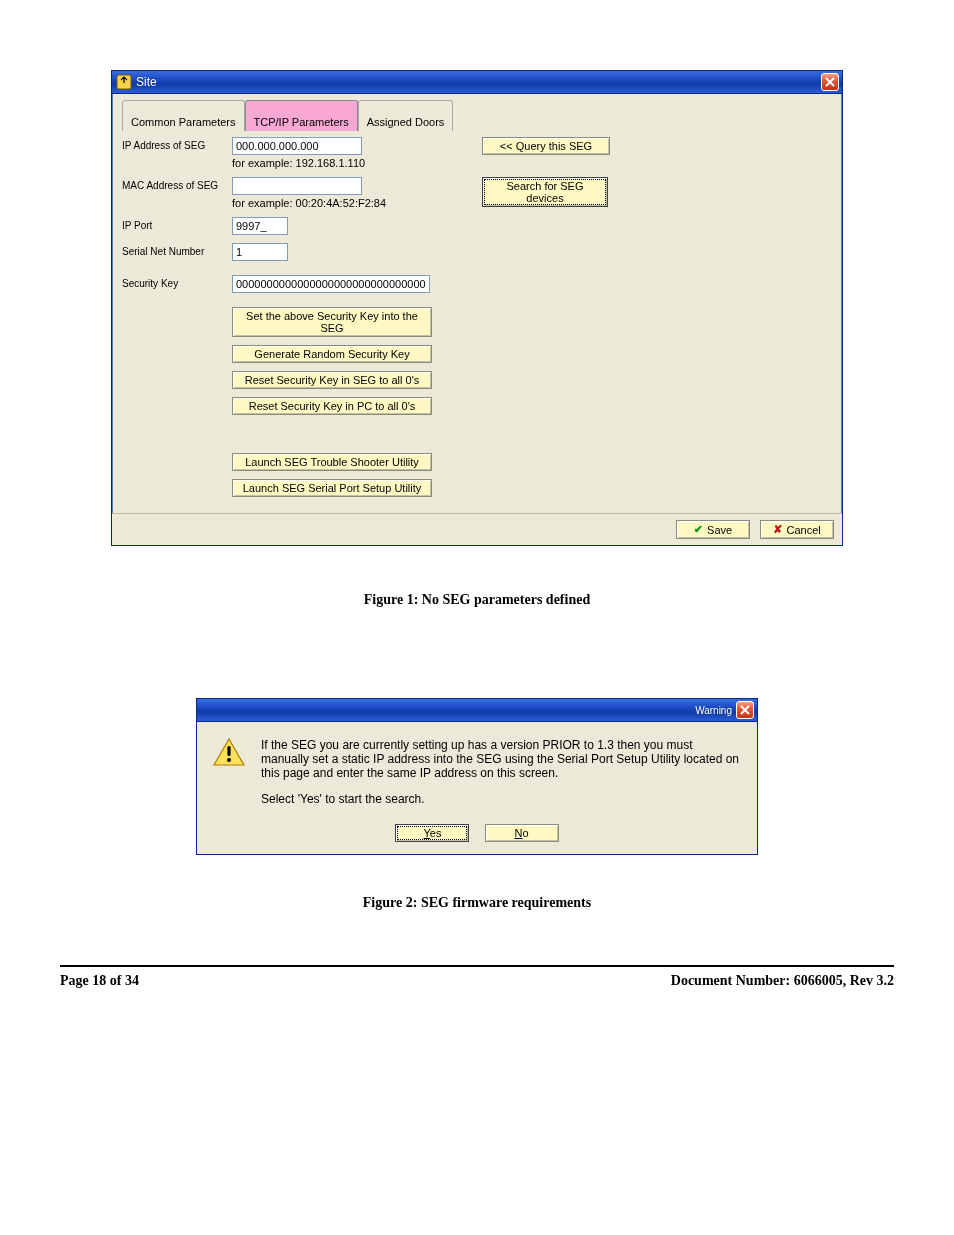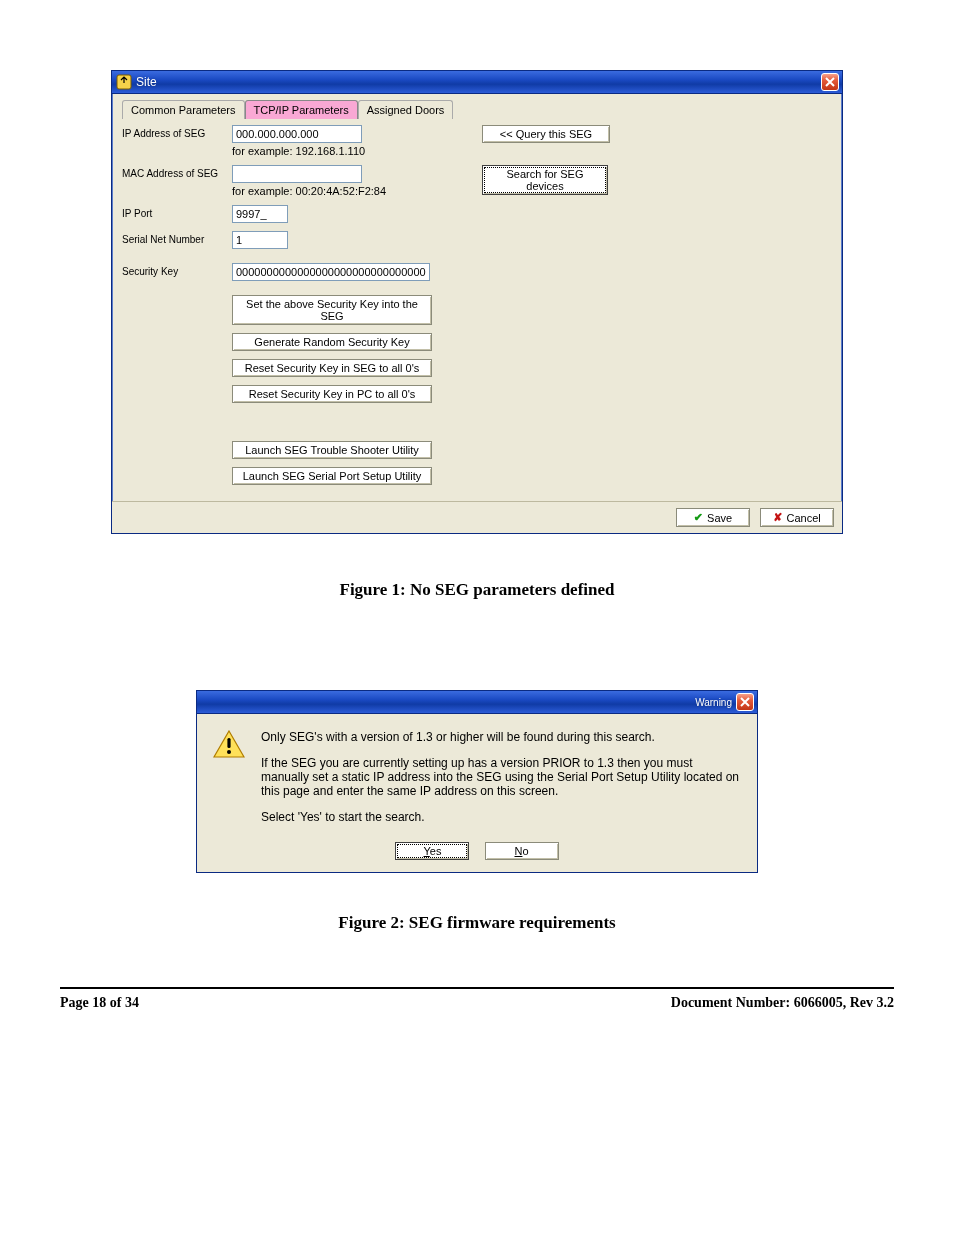--- a/index.html
+++ b/index.html
@@ -61,21 +61,21 @@
   .tabbar {
     display: flex;
     align-items: flex-end;
     gap: 0;
     margin-bottom: 6px;
   }
   .tab {
     border: 1px solid #888;
     border-bottom: none;
     background: #ece9d8;
-    padding: 3px 8px 3px 8px;
+    padding: 15px 8px 3px 8px;
     font-size: 11px;
     border-radius: 3px 3px 0 0;
     position: relative;
     cursor: pointer;
   }
   .tab.inactive {
     margin-top: 2px;
     border-color: #aaa;
   }
   .tab.active {
@@ -104,21 +104,21 @@
     box-sizing: border-box;
   }
   .hint {
     font-size: 11px;
     color: #000;
     margin-top: 2px;
     display: block;
   }
   .xp-btn {
     border: 1px solid #8b8b7a;
-    background: #ffffff;
+    background: #fef9c3;
     font-family: inherit;
     font-size: 11px;
     padding: 2px 6px;
     cursor: pointer;
     box-shadow: 1px 1px 0 #fff inset, -1px -1px 0 #c2bfa8 inset;
     text-align: center;
   }
   .xp-btn-focused {
     outline: 1px dotted #000;
     outline-offset: -3px;
@@ -147,21 +147,21 @@
     justify-content: center;
     gap: 4px;
   }
   .check-icon { color: #139a13; font-weight: bold; }
   .x-icon { color: #c41414; font-weight: bold; }
 
   .caption {
     text-align: center;
     font-family: "Times New Roman", serif;
     font-weight: bold;
-    font-size: 17px;
+    font-size: 14px;
     margin: 46px 0 90px 0;
   }
 
   
   .warning-window {
     width: 560px;
     margin: 0 auto;
   }
   .warning-window .xp-titlebar .title-text { font-size: 10px; text-align: right; }
   .warning-body {
@@ -320,21 +320,20 @@
     </div>
     <div class="warning-body">
       <div class="warn-icon">
         <svg width="32" height="28" viewBox="0 0 32 28">
           <path d="M16 1 L31 27 L1 27 Z" fill="#ffe15a" stroke="#b07d00" stroke-width="1.2"></path>
           <rect x="14.4" y="8" width="3.2" height="10" rx="1.5" fill="#000"></rect>
           <circle cx="16" cy="22" r="2" fill="#000"></circle>
         </svg>
       </div>
       <div class="warn-text">
-        <p>Only SEG's with a version of 1.3 or higher will be found during this search.</p>
         <p>If the SEG you are currently setting up has a version PRIOR to 1.3 then you must manually set a static IP address into the SEG using the Serial Port Setup Utility located on this page and enter the same IP address on this screen.</p>
         <p>Select 'Yes' to start the search.</p>
       </div>
       <div class="warn-buttons">
         <button class="xp-btn xp-btn-focused yes-btn"><span class="underline-access">Y</span><span>es</span></button>
         <button class="xp-btn"><span class="underline-access">N</span><span>o</span></button>
       </div>
     </div>
   </div>
 

